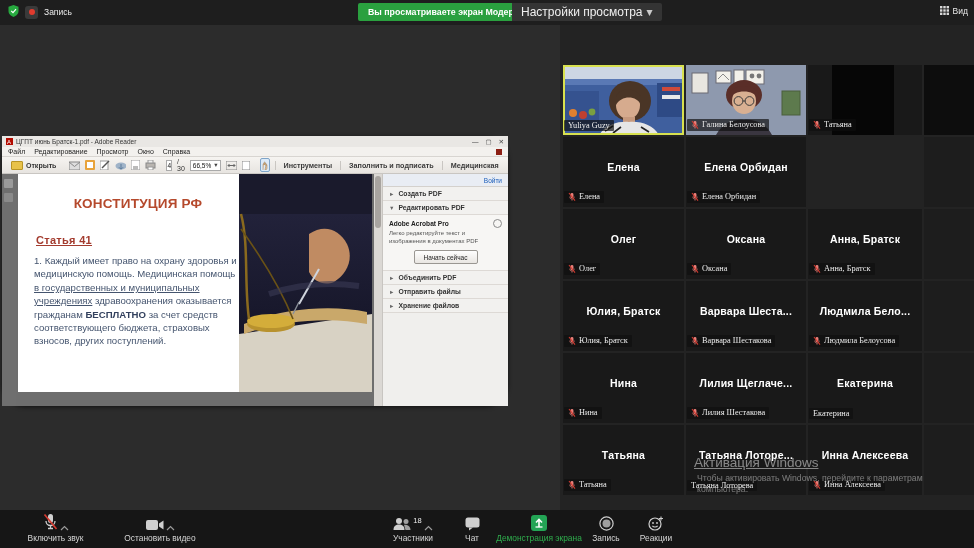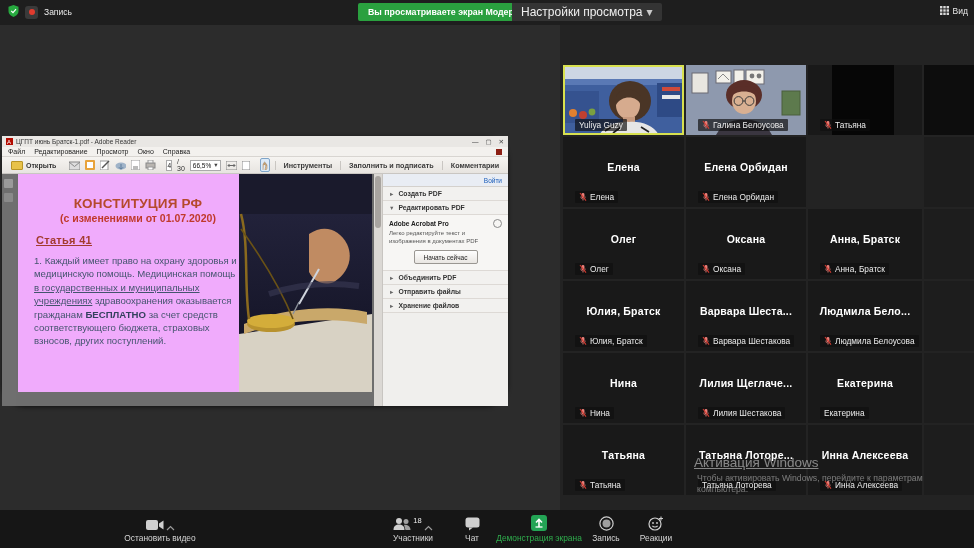--- a/index.html
+++ b/index.html
@@ -26,21 +26,21 @@
   .folder{width:10px;height:7px;background:#e8c24a;border:1px solid #b99526;border-radius:1px;position:relative;}
   .tbi{width:11px;height:11px;display:flex;align-items:center;justify-content:center;}
   .pg-box{width:16px;height:9px;background:#fff;border:1px solid #aaa;font-size:6.5px;display:flex;align-items:center;justify-content:center;color:#111;}
   .zoom-box{height:9px;background:#fff;border:1px solid #aaa;font-size:6.5px;display:flex;align-items:center;padding:0 2px;color:#111;gap:3px;}
   .hand-btn{width:13px;height:12px;border:1px solid #7ea4c8;background:#dceaf7;border-radius:2px;display:flex;align-items:center;justify-content:center;}
   .rtabs{margin-left:auto;display:flex;align-items:center;gap:0;}
   .rtab{font-size:7.2px;font-weight:bold;color:#3a3a3a;padding:0 8px;border-left:1px solid #c9c6c2;white-space:nowrap;}
   .navstrip{position:absolute;left:0;top:38px;width:14px;height:232px;background:#6f6f6f;}
   .nav-ico{position:absolute;left:2px;width:9px;height:9px;background:#9a9a9a;border-radius:1px;}
   .docarea{position:absolute;left:14px;top:38px;width:358px;height:232px;background:#6e6e6e;}
-  .page{position:absolute;left:2px;top:0;width:354px;height:218px;background:#f0abfc;}
+  .page{position:absolute;left:2px;top:0;width:354px;height:218px;background:#ffffff;}
   .scrollv{position:absolute;left:372px;top:38px;width:8px;height:232px;background:#dbd8d4;}
   .scroll-thumb{position:absolute;left:1px;top:2px;width:6px;height:52px;background:#a8a4a0;border-radius:3px;}
   
   .panel{position:absolute;left:380px;top:38px;width:126px;height:232px;background:#f0efed;border-left:1px solid #c8c5c1;box-sizing:border-box;font-size:7px;color:#333;}
   .signin{height:12px;background:#e9edf4;display:flex;align-items:center;justify-content:flex-end;padding:0 6px;color:#1a5dba;font-size:6.5px;border-bottom:1px solid #d4d1cd;}
   .prow{height:13px;display:flex;align-items:center;gap:4px;padding:0 6px;border-bottom:1px solid #ddD9d5;font-weight:bold;font-size:6.8px;color:#333;background:#f2f1ef;}
   .tri{font-size:5.5px;color:#666;}
   .pexp{background:#f7f6f4;border-bottom:1px solid #ddd9d5;padding:4px 6px 6px 6px;}
   .acr-h{display:flex;align-items:center;font-weight:bold;font-size:6.6px;color:#222;}
   .acr-circ{margin-left:auto;width:7px;height:7px;border:1px solid #8a8a8a;border-radius:50%;}
@@ -51,21 +51,21 @@
   .sl-sub{position:absolute;left:18px;top:38px;width:204px;text-align:center;font-size:10.5px;font-weight:bold;color:#c0392b;}
   .sl-head{position:absolute;left:18px;top:60px;font-size:11px;font-weight:bold;color:#a33b2e;text-decoration:underline;letter-spacing:.3px;}
   .sl-body{position:absolute;left:16px;top:80px;width:205px;font-size:9.6px;line-height:13.4px;color:#44546e;}
   .sl-u{text-decoration:underline;}
   .sl-b{font-weight:bold;color:#33415e;}
   .sl-photo{position:absolute;left:221px;top:0;width:133px;height:218px;}
   
   .tile{position:absolute;height:70px;background:#191919;overflow:hidden;}
   .tile.active{outline:2px solid #d8e14f;outline-offset:-2px;}
   .tname{position:absolute;left:0;right:0;top:24px;text-align:center;color:#fff;font-size:10.5px;font-weight:bold;letter-spacing:.2px;}
-  .tlabel{position:absolute;left:12px;bottom:4px;background:rgba(15,15,15,.68);color:#ececec;font-size:8.3px;padding:1px 4px 1.5px 4px;display:flex;align-items:center;gap:3px;white-space:nowrap;border-radius:1px;}
+  .tlabel{position:absolute;left:1px;bottom:4px;background:rgba(15,15,15,.68);color:#ececec;font-size:8.3px;padding:1px 4px 1.5px 4px;display:flex;align-items:center;gap:3px;white-space:nowrap;border-radius:1px;font-family:Liberation Serif, serif;}
   .ptile{position:absolute;width:50px;height:70px;background:#1d1d1d;}
   .avatar-sq{position:absolute;left:31px;top:11px;width:46px;height:46px;background:#fff;border-radius:2px;display:flex;align-items:center;justify-content:center;}
   
   .wm1{position:absolute;left:694px;top:455px;font-size:13.5px;color:rgba(255,255,255,.48);pointer-events:none;text-decoration:underline;}
   .wm2{position:absolute;left:697px;top:473px;width:272px;font-size:8.7px;line-height:10.5px;color:rgba(255,255,255,.42);pointer-events:none;}
   
   .botbar{position:absolute;left:0;top:510px;width:974px;height:38px;background:#161616;}
   .bb-item{position:absolute;top:2px;height:34px;text-align:center;color:#d6d6d6;font-size:8.4px;}
   .bb-ico{height:19px;display:flex;align-items:flex-end;justify-content:center;gap:2px;}
   .bb-lbl{margin-top:2px;white-space:nowrap;}
@@ -204,33 +204,32 @@
           </span>
         <span class="tb-sep"></span>
         <span class="hand-btn">
             <svg width="8" height="9">
               <path d="M2 9 V4 C2 2 3 2 3 4 M3 4 V2 C3 0.5 4 0.5 4 2 V4 M4 3 C4 1.5 5 1.5 5 3 V5 M5 4 C5 3 6 3 6 4.5 V7 C6 8.5 5 9 4 9 Z" fill="#e8c9a0" stroke="#9a7a50" stroke-width="0.5"></path>
             </svg>
           </span>
         <span class="rtabs">
           <span class="rtab">Инструменты</span>
           <span class="rtab">Заполнить и подписать</span>
-          <span class="rtab">Комментарии</span>
+          <span class="rtab">Медицинская</span>
         </span>
       </div>
 
       <div class="navstrip">
         <span class="nav-ico" style="top:5px;"></span>
         <span class="nav-ico" style="top:19px;background:#8a8a8a;"></span>
       </div>
 
       <div class="docarea">
         <div class="page">
           <div class="sl-title">КОНСТИТУЦИЯ РФ</div>
-          <div class="sl-sub">(с изменениями от 01.07.2020)</div>
           <div class="sl-head">Статья 41</div>
           <div class="sl-body"><span>1. Каждый имеет право на охрану здоровья и медицинскую помощь. Медицинская помощь </span><span class="sl-u">в государственных и муниципальных учреждениях</span><span> здравоохранения оказывается гражданам </span><span class="sl-b">БЕСПЛАТНО</span><span> за счет средств соответствующего бюджета, страховых взносов, других поступлений.</span></div>
           <div class="sl-photo">
             <svg width="133" height="218" viewBox="0 0 133 218">
               <defs>
                 <linearGradient id="bgph" x1="0" y1="0" x2="0" y2="1">
                   <stop offset="0" stop-color="#262640"></stop>
                     <stop offset="1" stop-color="#101020"></stop>
                 </linearGradient>
               </defs>
@@ -507,20 +506,33 @@
   <div class="ptile" style="left:924px;top:209px;"></div>
   <div class="ptile" style="left:924px;top:281px;"></div>
   <div class="ptile" style="left:924px;top:353px;"></div>
   <div class="ptile" style="left:924px;top:425px;"></div>
 
   <div class="wm1">Активация Windows</div>
   <div class="wm2">Чтобы активировать Windows, перейдите к параметрам компьютера.</div>
 
   <div class="botbar">
 
+    <div class="bb-item" style="left:8px;width:95px;">
+      <div class="bb-ico">
+        <svg width="15" height="18" viewBox="0 0 15 18">
+          <rect x="5" y="1" width="5" height="9" rx="2.5" fill="#cfcfcf"></rect>
+          <path d="M3 8 a4.5 4.5 0 0 0 9 0 M7.5 12.5 V15.5 M5 15.5 H10" stroke="#cfcfcf" stroke-width="1.3" fill="none"></path>
+          <line x1="1.5" y1="1.5" x2="13.5" y2="16" stroke="#d43a30" stroke-width="1.7"></line>
+        </svg>
+        <svg class="chev" width="9" height="6">
+            <polyline points="1,5 4.5,1.5 8,5" fill="none" stroke="#bbb" stroke-width="1.2"></polyline>
+          </svg>
+      </div>
+      <div class="bb-lbl">Включить звук</div>
+    </div>
 
     <div class="bb-item" style="left:105px;width:110px;">
       <div class="bb-ico">
         <svg width="18" height="12" viewBox="0 0 18 12">
           <rect x="0" y="1" width="12" height="10" rx="2" fill="#cfcfcf"></rect>
           <path d="M13 4.5 L17.5 1.5 V10.5 L13 7.5 Z" fill="#cfcfcf"></path>
         </svg>
         <svg class="chev" width="9" height="6">
             <polyline points="1,5 4.5,1.5 8,5" fill="none" stroke="#bbb" stroke-width="1.2"></polyline>
           </svg>

